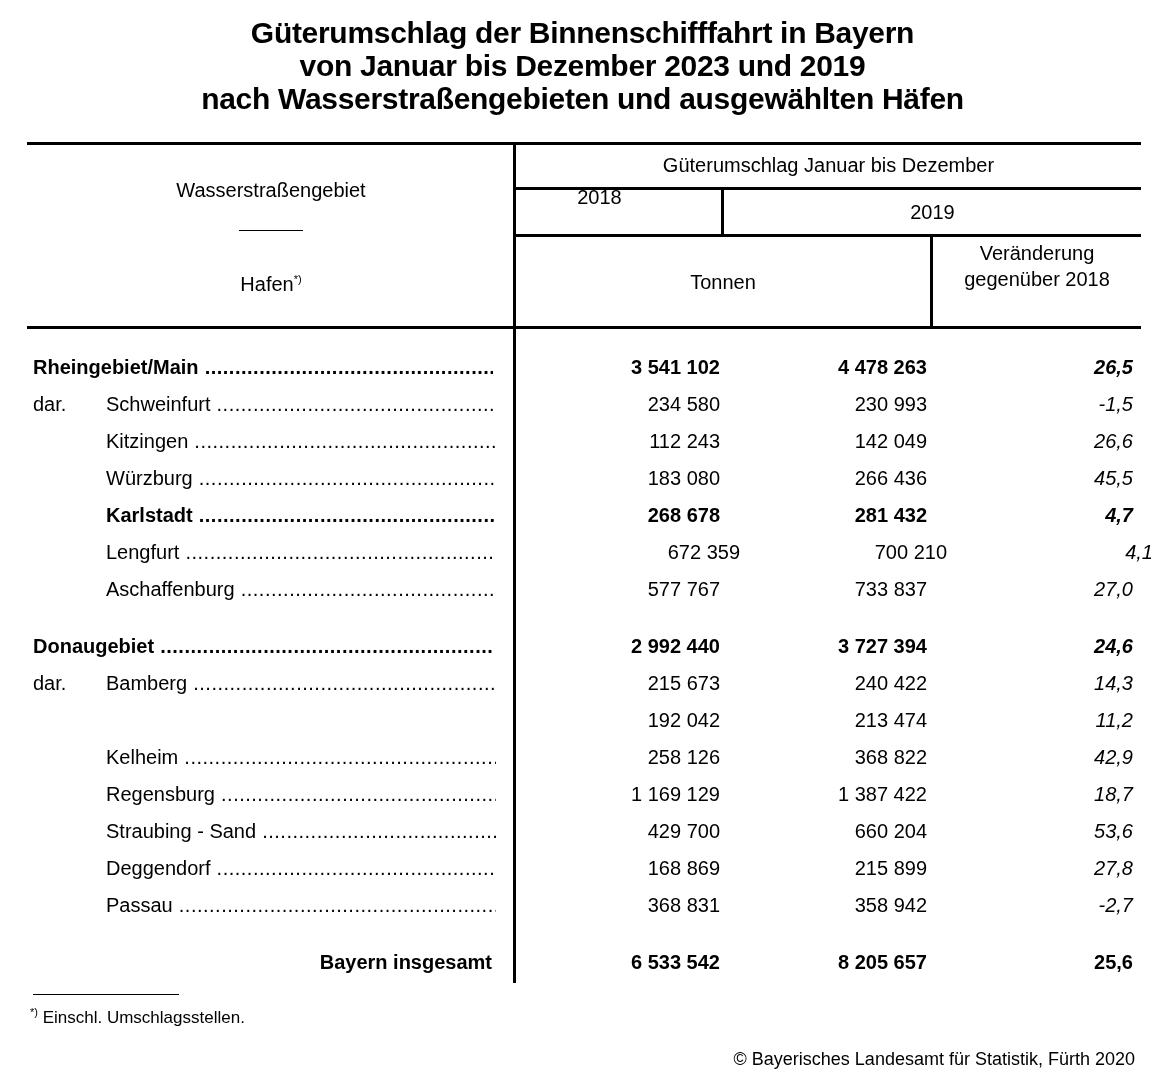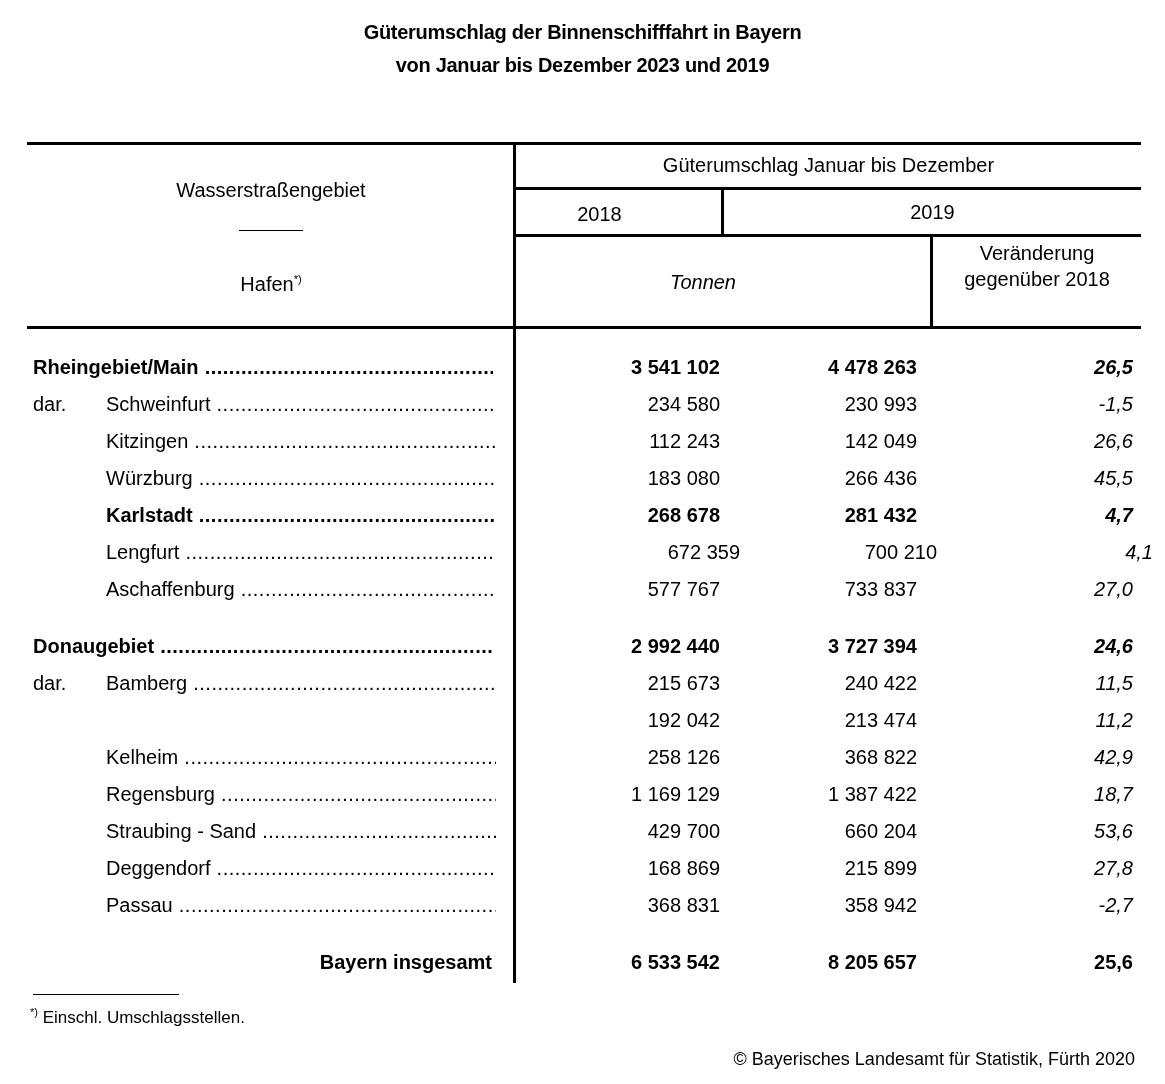--- a/index.html
+++ b/index.html
@@ -2,76 +2,77 @@
 <html><head>
   <meta charset="utf-8">
   <style>
     html, body { margin: 0; padding: 0; background: #ffffff; }
     body {
       width: 1165px; height: 1084px; position: relative; overflow: hidden;
       font-family: "Liberation Sans", sans-serif; color: #000;
     }
     .title {
       position: absolute; left: 0; width: 1165px; top: 16px;
-      text-align: center; font-weight: bold; font-size: 20px; line-height: 33px;
+      text-align: center; font-weight: bold; font-size: 30px; line-height: 33px;
       letter-spacing: -0.3px;
     }
     .title div { white-space: nowrap; }
 
     
     .hline { position: absolute; background: #000; height: 3px; }
     .vline { position: absolute; background: #000; width: 3px; }
 
     .hdr { position: absolute; font-size: 20px; text-align: center; line-height: 26px; }
 
     .row { position: absolute; left: 0; width: 1165px; height: 37px; font-size: 20px; line-height: 37px; }
     .row .lbl { position: absolute; left: 33px; width: 460px; white-space: nowrap; overflow: hidden; }
     .row .dar { position: absolute; left: 33px; }
     .row .sub { position: absolute; left: 106px; width: 390px; white-space: nowrap; overflow: hidden; }
     .row .c2018 { position: absolute; right: 445px; text-align: right; }
-    .row .c2019 { position: absolute; right: 248px; text-align: center; }
+    .row .c2019 { position: absolute; right: 238px; text-align: center; }
     .row .cpct { position: absolute; right: 32px; text-align: right; font-style: italic; }
     .row.bold { font-weight: bold; }
     .row.total .lbl { left: 0; width: 492px; text-align: right; overflow: visible; }
     .row.total .cpct { font-style: normal; }
     .dots::after {
       content: " ..........................................................................................................";
       letter-spacing: 0.5px;
     }
 
     .foot-rule { position: absolute; left: 33px; top: 994px; width: 146px; height: 1px; background: #000; }
     .footnote { position: absolute; left: 30px; top: 1000px; font-size: 17px; line-height: 24px; }
     .footnote sup { font-size: 11px; vertical-align: 7px; }
     .copyright { position: absolute; right: 30px; top: 1047px; font-size: 18px; line-height: 24px; }
   </style>
 </head>
 <body>
 
 <div class="title">
   <div>Güterumschlag der Binnenschifffahrt in Bayern</div>
   <div>von Januar bis Dezember 2023 und 2019</div>
+  <div>nach Wasserstraßengebieten und ausgewählten Häfen</div>
 </div>
 
 <div class="hline" style="left:27px; width:1114px; top:142px;"></div>
 <div class="hline" style="left:515px; width:626px; top:187px;"></div>
 <div class="hline" style="left:515px; width:626px; top:234px;"></div>
 <div class="hline" style="left:27px; width:1114px; top:326px;"></div>
 <div class="vline" style="left:513px; top:142px; height:841px;"></div>
 <div class="vline" style="left:721px; top:187px; height:49px;"></div>
 <div class="vline" style="left:930px; top:234px; height:94px;"></div>
 
 <div class="hdr" style="left:27px; width:488px; top:177px;">Wasserstraßengebiet</div>
 <div style="position:absolute; left:239px; width:64px; top:230px; height:1px; background:#000;"></div>
 <div class="hdr" style="left:27px; width:488px; top:266px;">
   <span>Hafen</span><sup style="font-size:11px;">*)</sup>
 </div>
 <div class="hdr" style="left:516px; width:625px; top:152px;">Güterumschlag Januar bis Dezember</div>
-<div class="hdr" style="left:516px; width:167px; top:201px;">2018</div>
+<div class="hdr" style="left:516px; width:167px; top:184px;">2018</div>
 <div class="hdr" style="left:724px; width:417px; top:199px;">2019</div>
-<div class="hdr" style="left:516px; width:374px; top:269px;font-style:italic;">Tonnen</div>
+<div class="hdr" style="left:536px; width:374px; top:269px;">Tonnen</div>
 <div class="hdr" style="left:933px; width:208px; top:240px;">
   <div>Veränderung</div>
   <div>gegenüber 2018</div>
 </div>
 
 <div class="row bold" style="top:349px;">
   <span class="lbl dots">Rheingebiet/Main</span>
   <span class="c2018">3 541 102</span>
   <span class="c2019">4 478 263</span>
   <span class="cpct">26,5</span>
@@ -118,21 +119,21 @@
   <span class="lbl dots">Donaugebiet</span>
   <span class="c2018">2 992 440</span>
   <span class="c2019">3 727 394</span>
   <span class="cpct">24,6</span>
 </div>
 <div class="row" style="top:665px;">
   <span class="dar">dar.</span>
   <span class="sub dots">Bamberg</span>
   <span class="c2018">215 673</span>
   <span class="c2019">240 422</span>
-  <span class="cpct">11,5</span>
+  <span class="cpct">14,3</span>
 </div>
 <div class="row" style="top:702px;">
   <span class="c2018">192 042</span>
   <span class="c2019">213 474</span>
   <span class="cpct">11,2</span>
 </div>
 <div class="row" style="top:739px;">
   <span class="sub dots">Kelheim</span>
   <span class="c2018">258 126</span>
   <span class="c2019">368 822</span>

